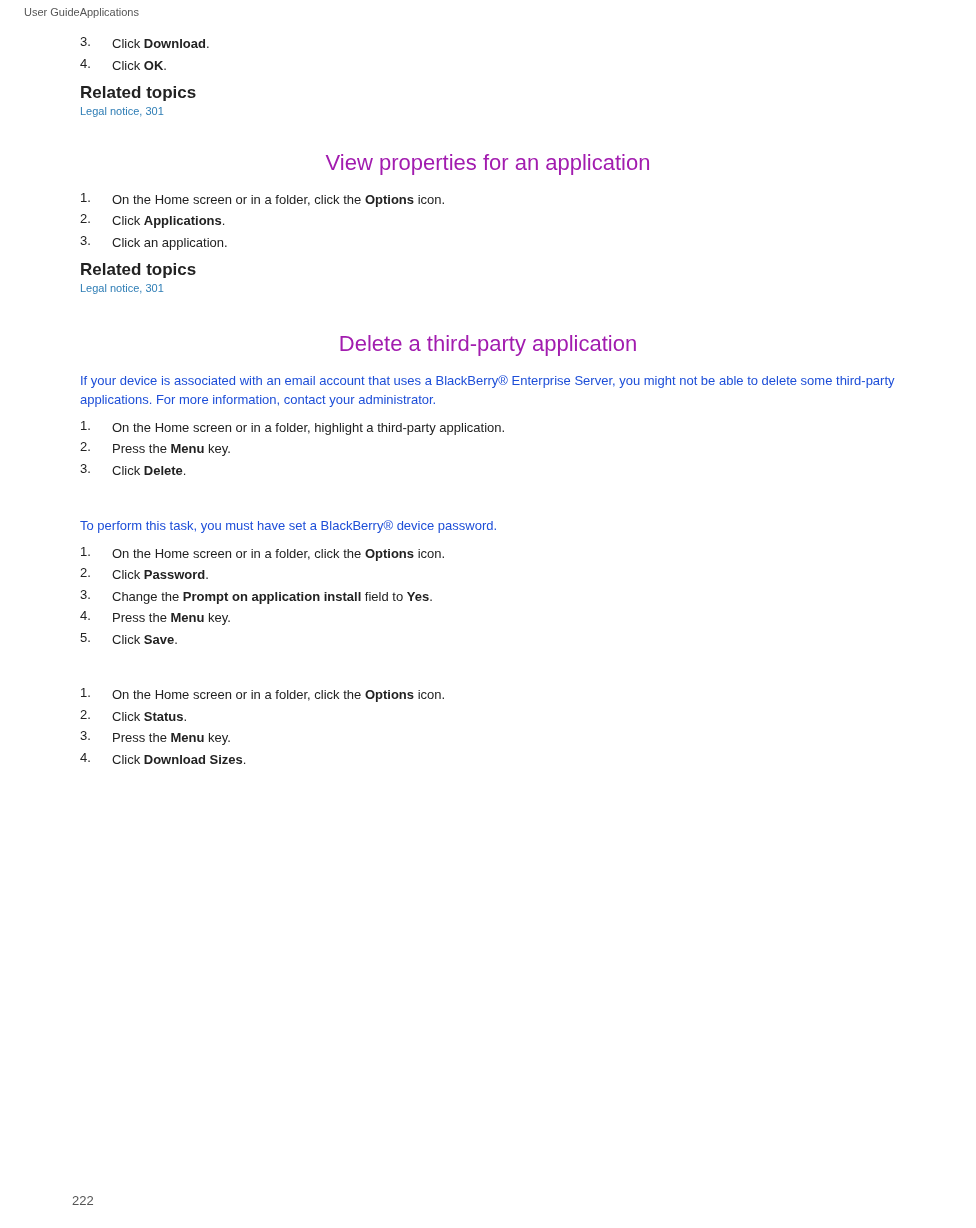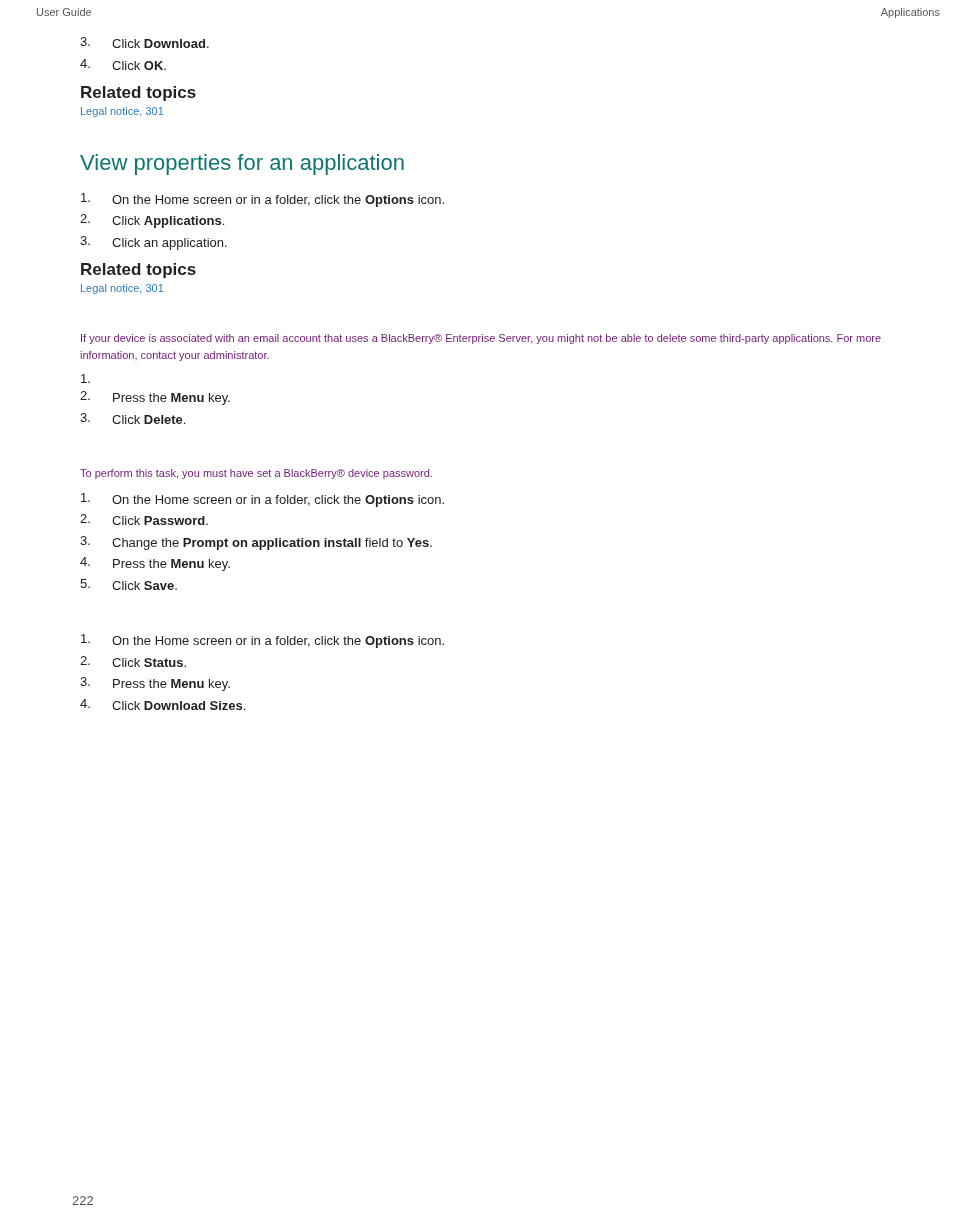--- a/index.html
+++ b/index.html
@@ -13,23 +13,22 @@
       font-size: 13px;
       color: #222;
       background: #fff;
       width: 976px;
       min-height: 1228px;
       position: relative;
     }
 
     .page-header {
       display: flex;
-      justify-content: space-between;
       align-items: flex-start;
-      padding: 6px 36px 6px 36px;
+      padding: 6px 36px 6px 24px;
       border-bottom: none;
     }
 
     .header-left {
       font-size: 11px;
       color: #555;
     }
 
     .header-right {
       font-size: 11px;
@@ -84,30 +83,31 @@
 
     .related-link {
       color: #2e7db5;
       font-size: 11px;
       text-decoration: none;
       display: block;
     }
 
     .section-title {
       font-size: 22px;
-      color: #0f766e;
+      color: #a21caf;
       font-weight: normal;
       margin-bottom: 12px;
       margin-top: 32px;
       line-height: 1.3;
+      text-align: center;
     }
 
     .section-intro {
-      font-size: 11px;
-      color: #701a75;
+      font-size: 13px;
+      color: #1d4ed8;
       margin-bottom: 8px;
       line-height: 1.5;
     }
 
     .page-footer {
       position: absolute;
       bottom: 20px;
       left: 72px;
       font-size: 13px;
       color: #555;
@@ -156,24 +156,26 @@
         <span class="step-text">Click an application.</span>
       </li>
     </ol>
     <div>
       <div class="related-topics-label">Related topics</div>
       <a class="related-link" href="#">Legal notice, 301</a>
     </div>
   </div>
 
   <div class="section">
+    <h2 class="section-title">Delete a third-party application</h2>
     <p class="section-intro">If your device is associated with an email account that uses a BlackBerry® Enterprise Server, you might not be able to delete some third-party applications. For more information, contact your administrator.</p>
     <ol class="step-list">
       <li>
         <span class="step-num">1.</span>
+        <span class="step-text">On the Home screen or in a folder, highlight a third-party application.</span>
       </li>
       <li>
         <span class="step-num">2.</span>
         <span class="step-text">Press the <strong>Menu</strong> key.</span>
       </li>
       <li>
         <span class="step-num">3.</span>
         <span class="step-text">Click <strong>Delete</strong>.</span>
       </li>
     </ol>

